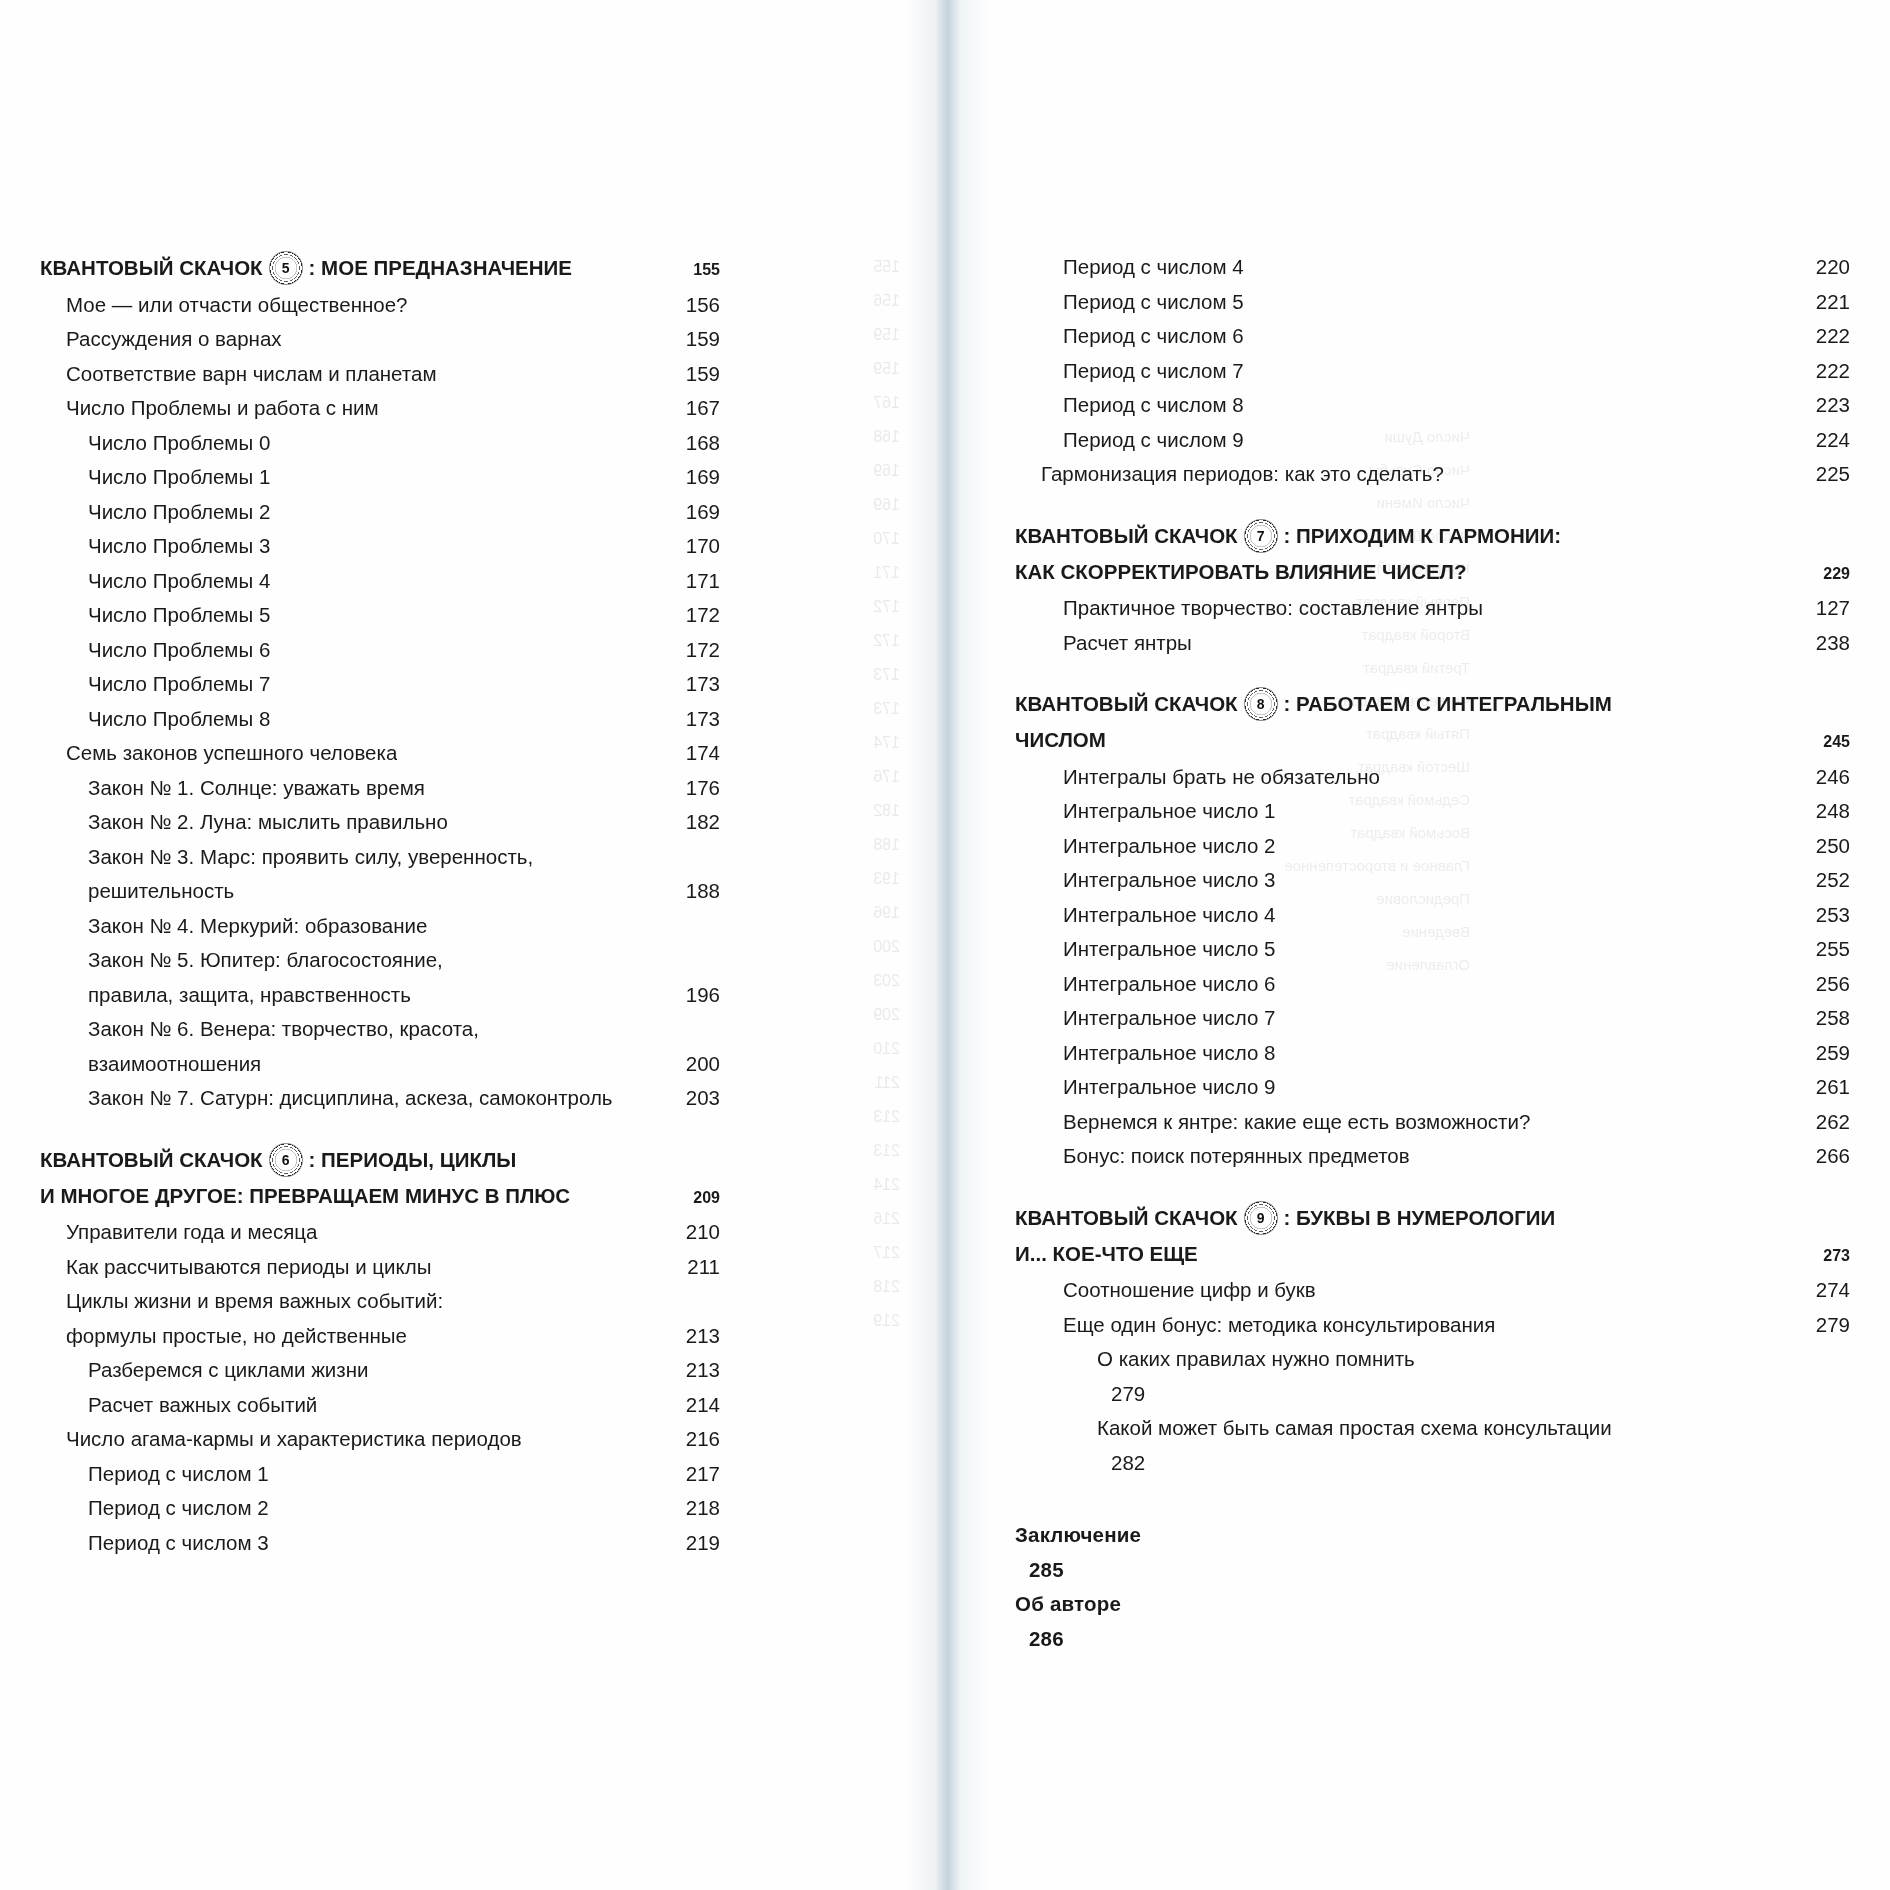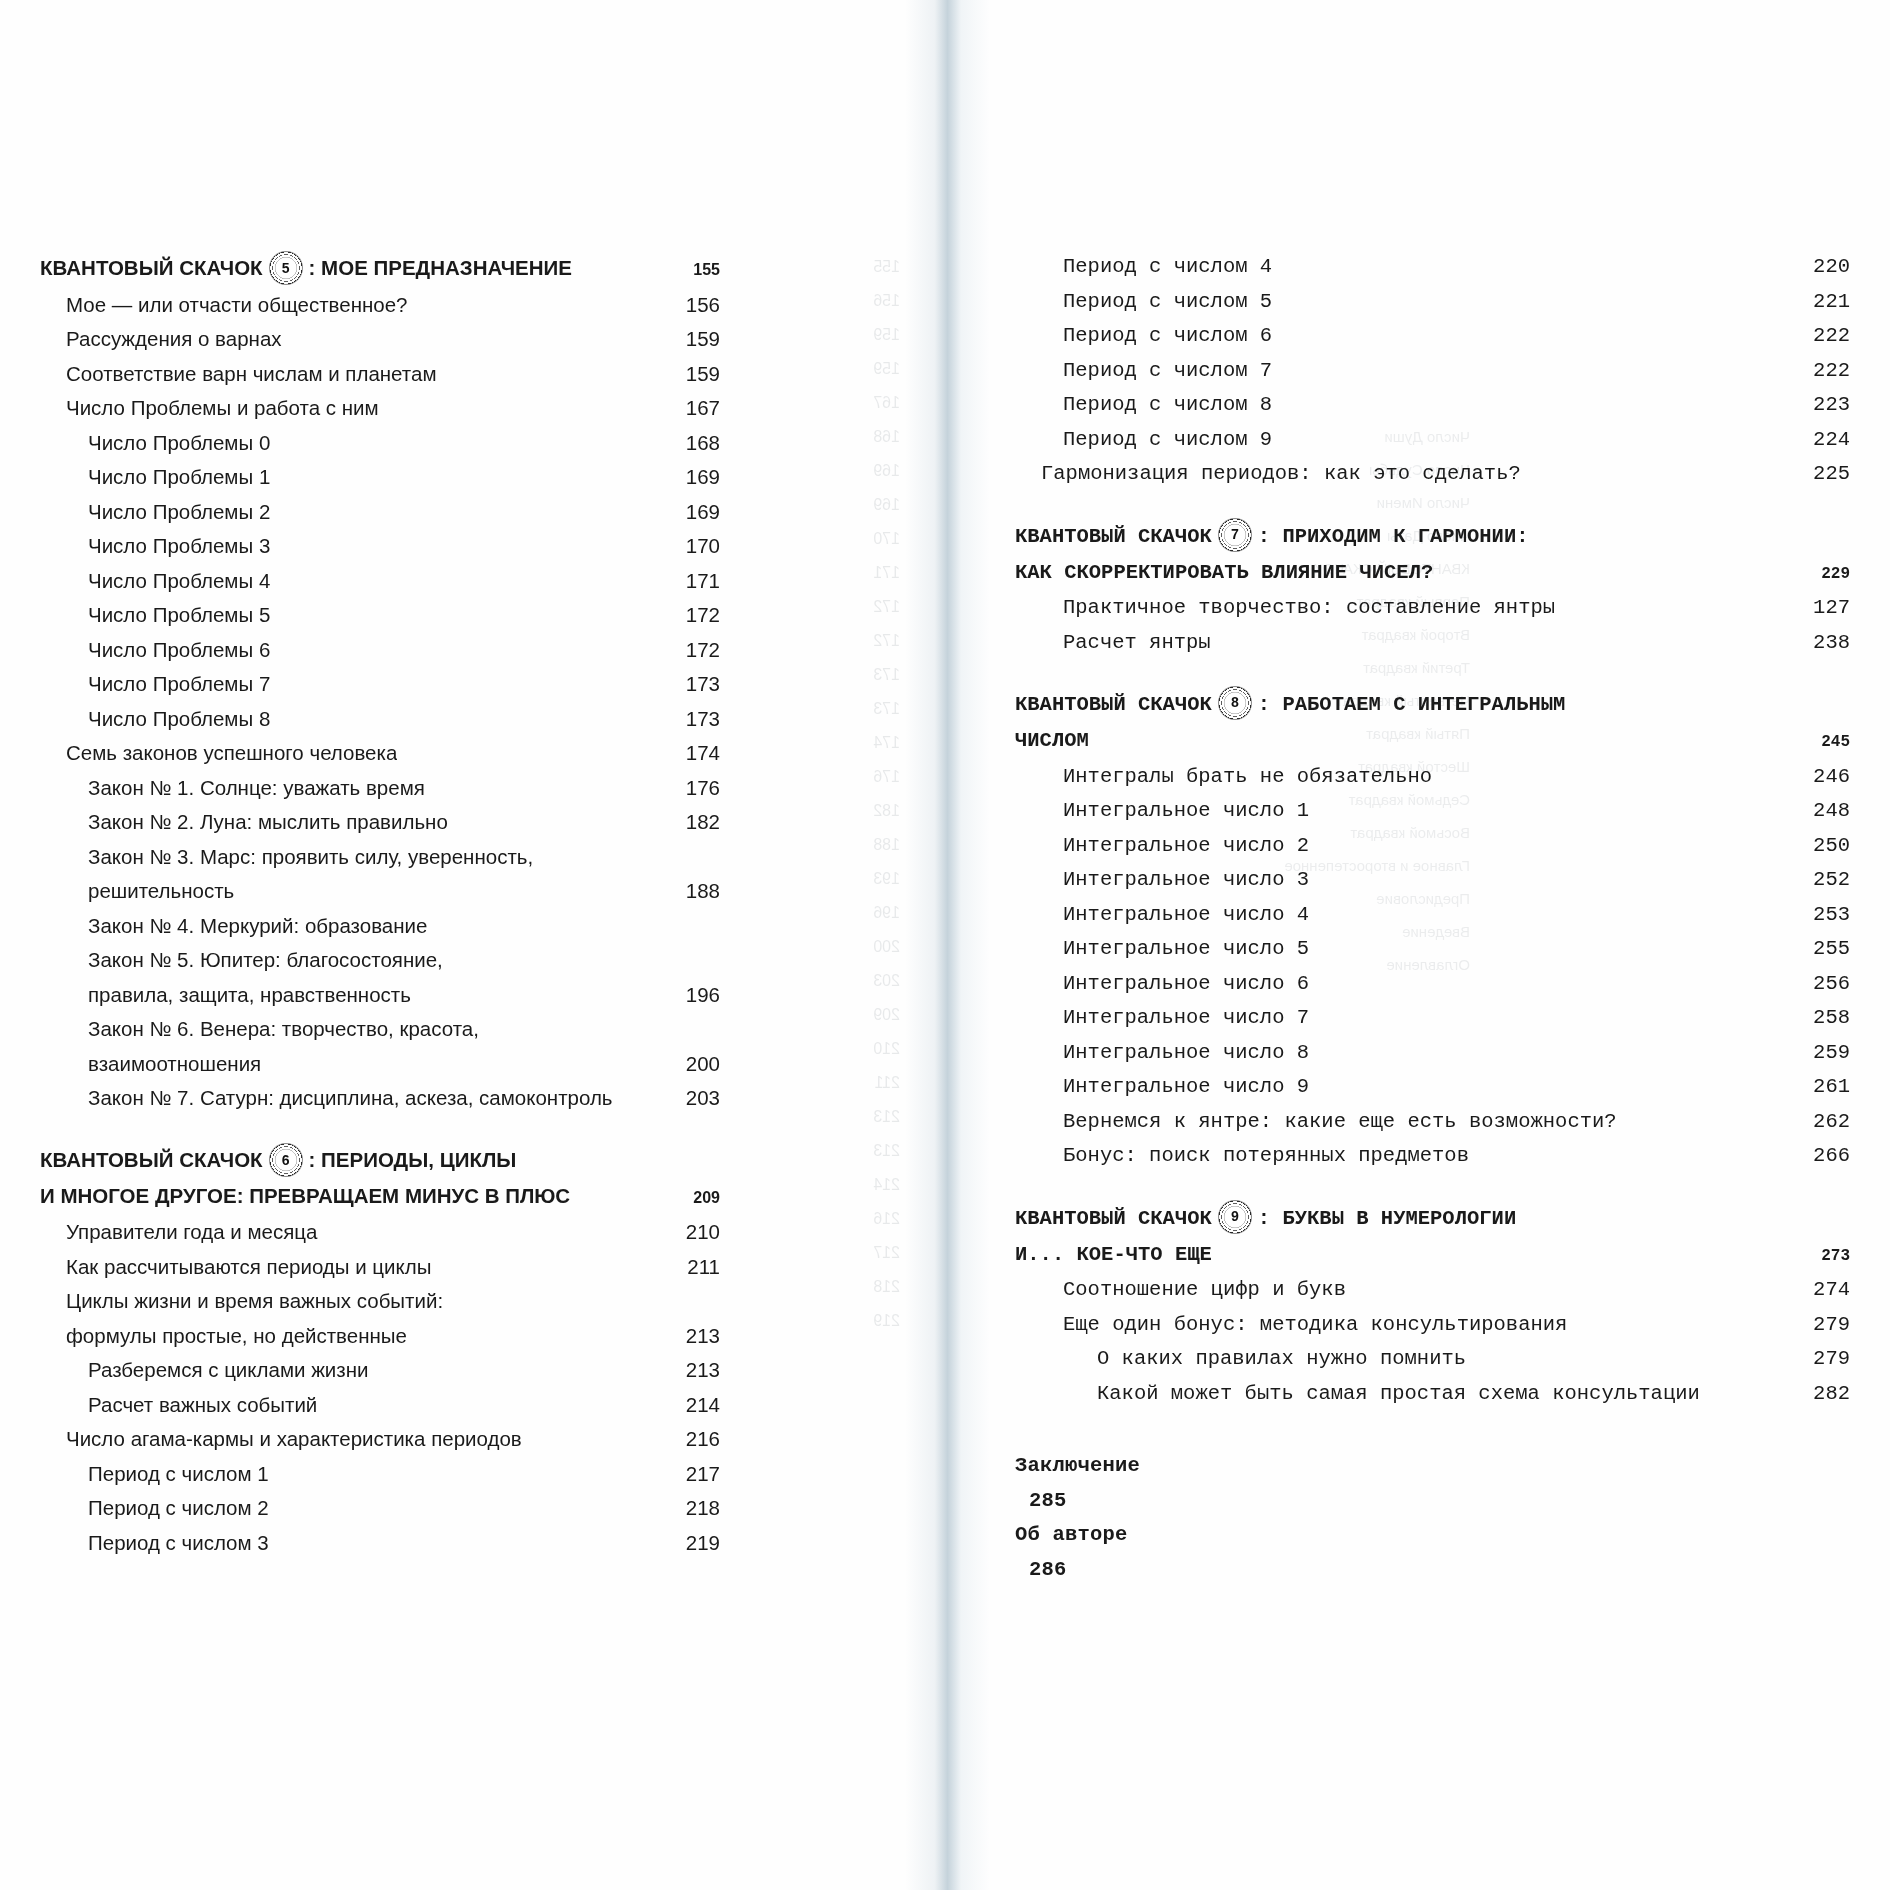--- a/index.html
+++ b/index.html
@@ -25,21 +25,21 @@
     display: flex;
     justify-content: space-between;
   }
   .page {
     position: relative;
     height: 1890px;
     box-sizing: border-box;
     background: #fefefe;
   }
   .page-left  { width: 945px; padding: 250px 225px 0 40px; }
-  .page-right { width: 945px; padding: 250px 40px 0 70px; font-family: Liberation Mono, monospace; }
+  .page-right { width: 945px; padding: 250px 40px 0 70px; }
 
   
   .gutter {
     position: absolute;
     left: 905px;
     top: 0;
     width: 85px;
     height: 1890px;
     background: linear-gradient(to right,
         rgba(255,255,255,0) 0%,
@@ -90,21 +90,21 @@
     line-height: 34.5px;
     white-space: nowrap;
   }
   .row .txt { flex: 0 1 auto; overflow: hidden; }
   .row .pg  { flex: 0 0 auto; padding-left: 14px; font-variant-numeric: tabular-nums; }
 
   .lvl-head   { font-weight: 700; letter-spacing: 0.2px; flex-direction: column; }
   .lvl-head .pg { font-weight: 700; }
   .lvl-1 { padding-left: 26px; gap: 25px; }
   .lvl-2 { padding-left: 48px; }
-  .lvl-3 { padding-left: 82px; }
+  .lvl-3 { padding-left: 82px; flex-direction: column; }
   .lvl-0 { padding-left: 0; }
 
   .cont { }
   .gap-md { height: 26px; }
   .gap-lg { height: 38px; }
 
   
   .medallion {
     display: inline-block;
     width: 34px;

